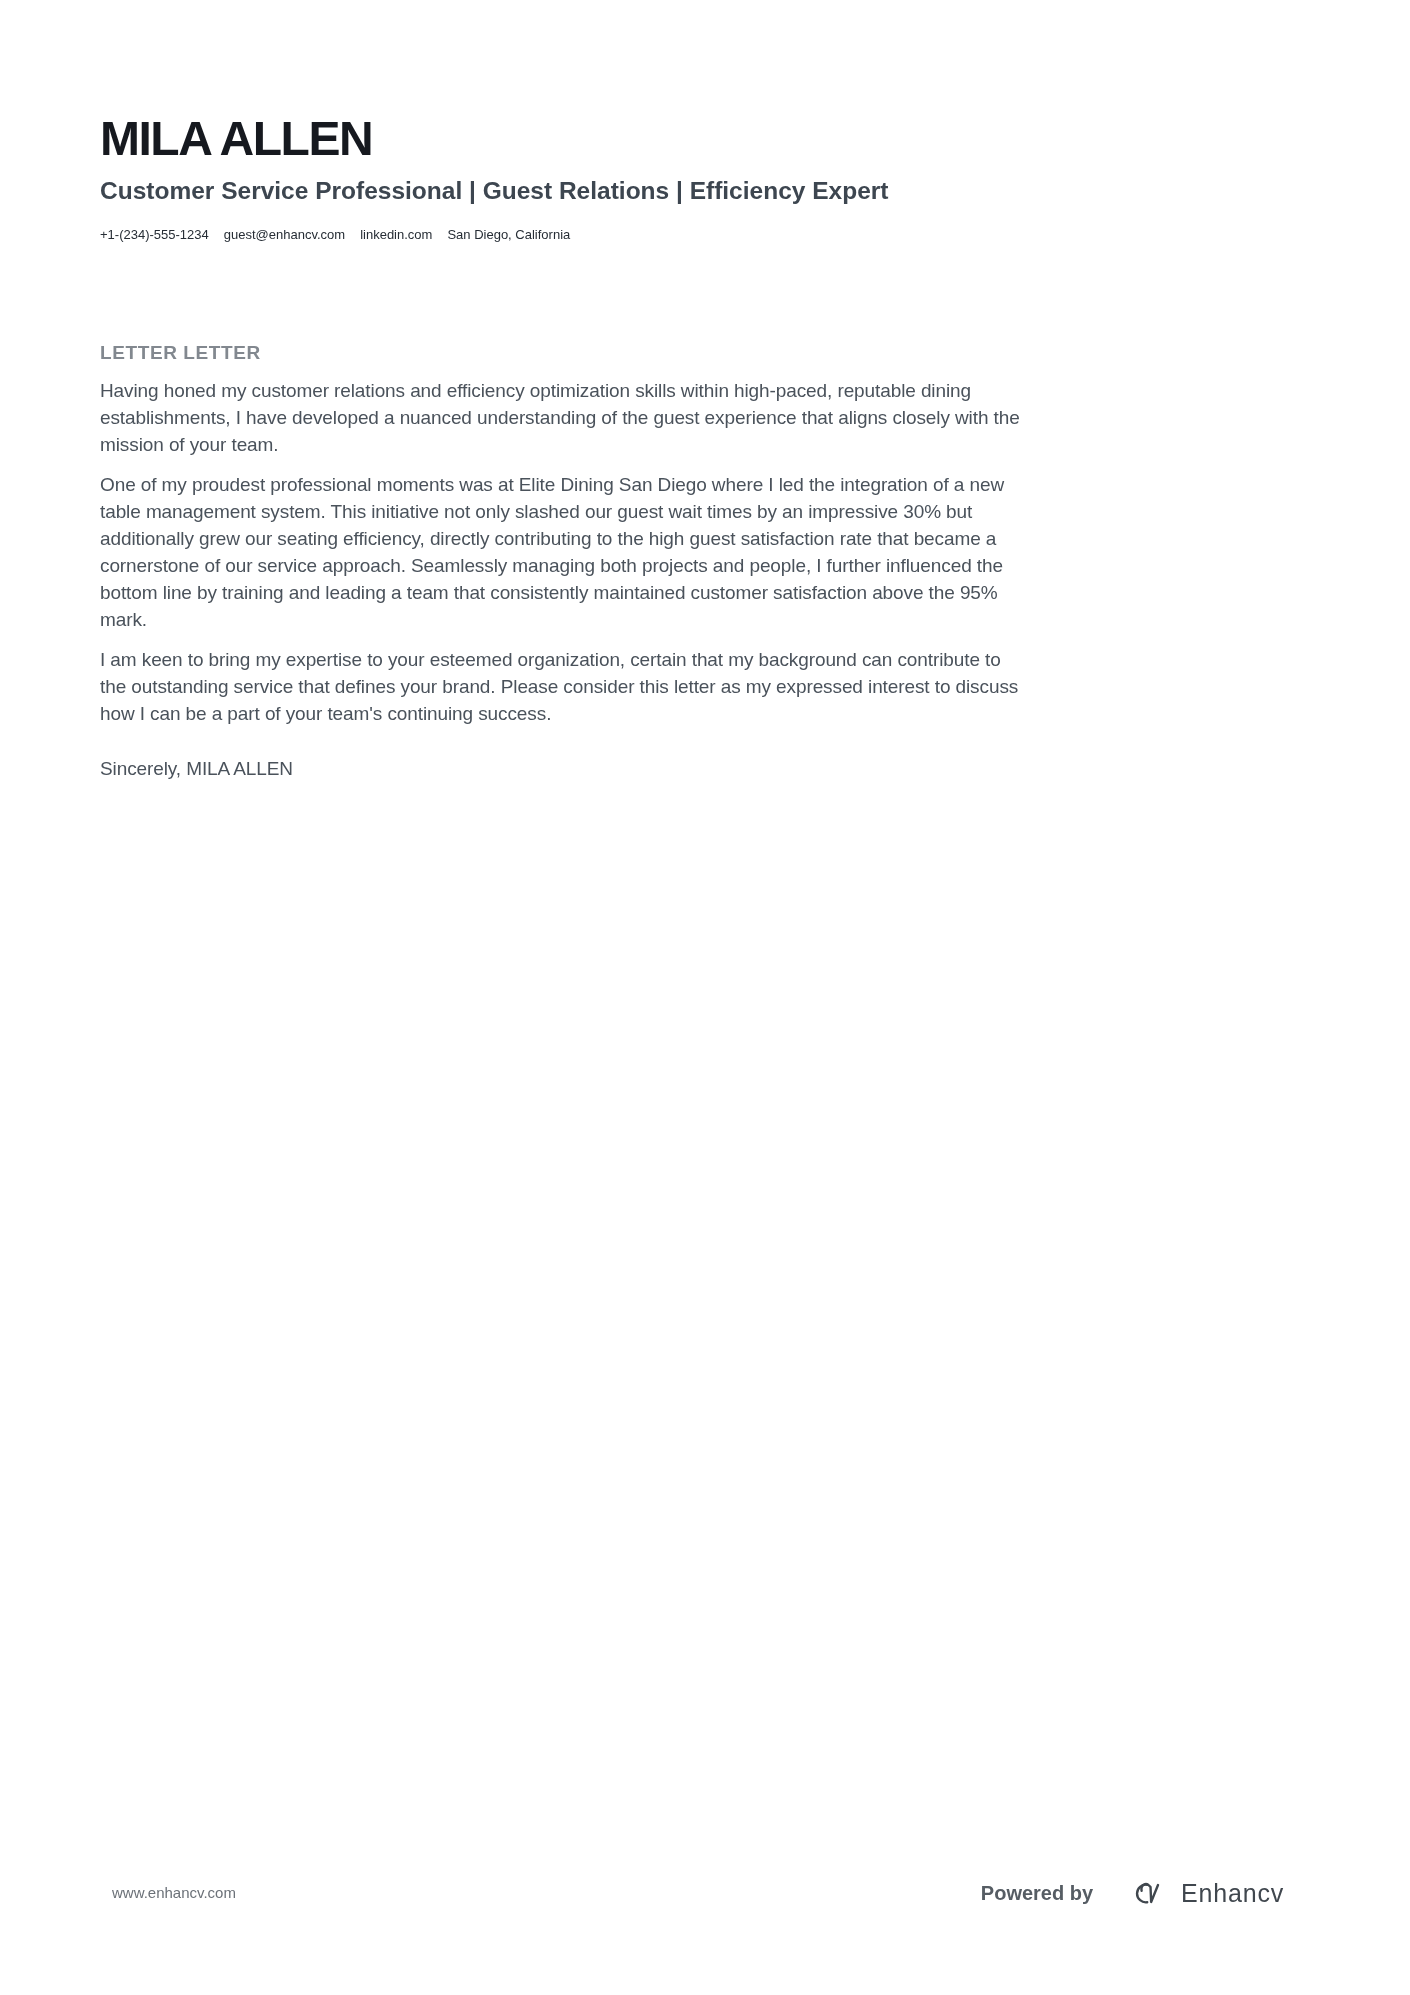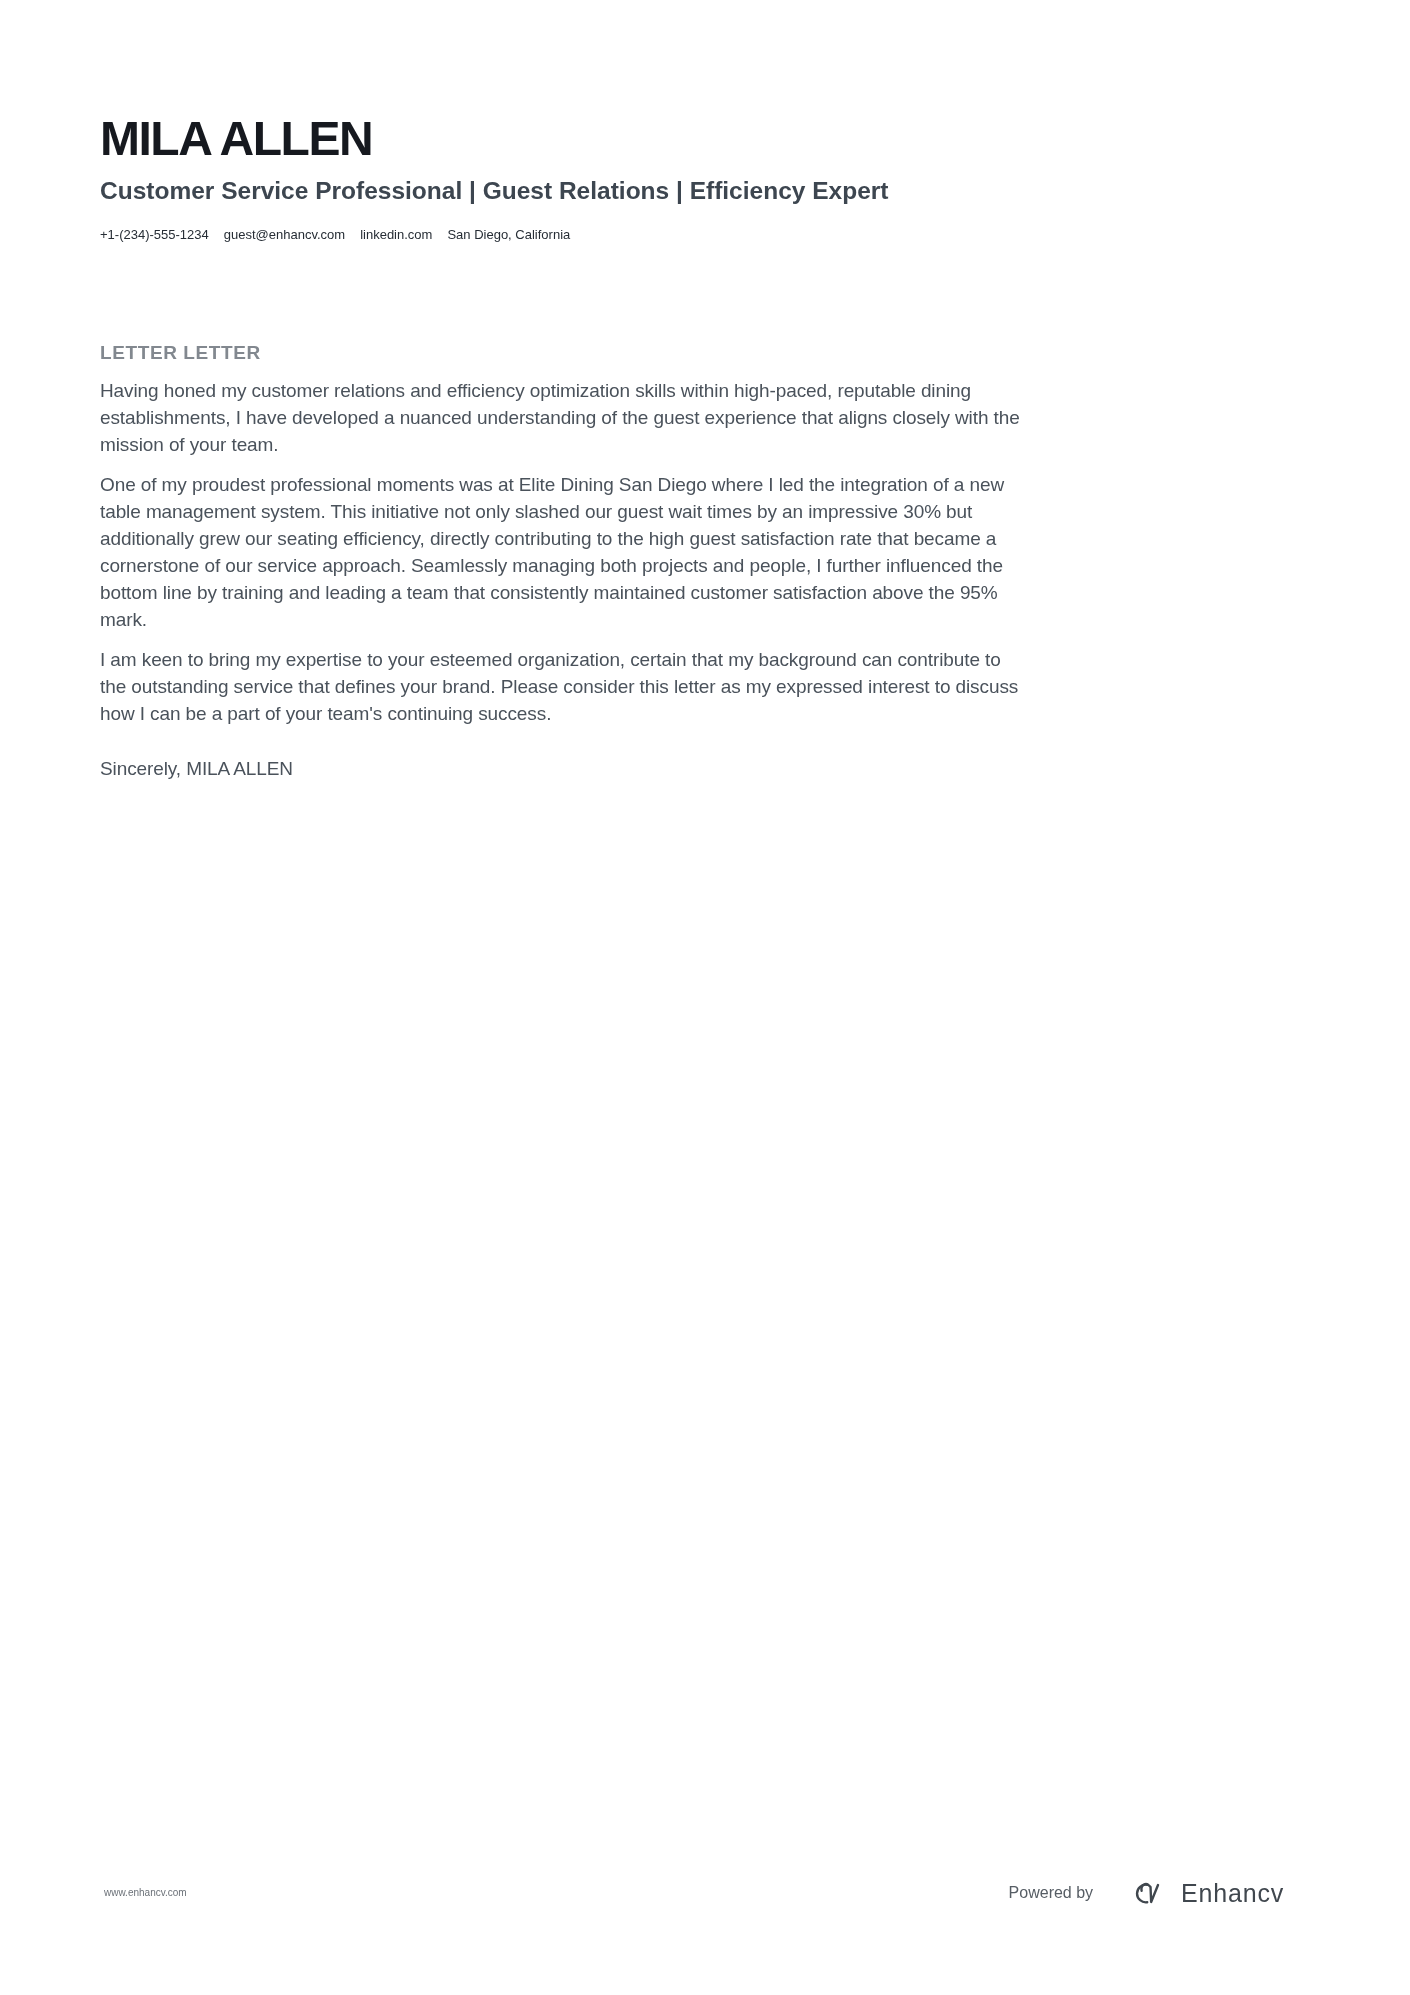--- a/index.html
+++ b/index.html
@@ -71,35 +71,36 @@
     position: absolute;
     left: 0;
     top: 1872px;
     width: 1410px;
     height: 42px;
     display: flex;
     align-items: center;
   }
   .footer-url {
     position: absolute;
-    left: 104px;
-    font-size: 10px;
+    left: 112px;
+    font-size: 15px;
     line-height: 18px;
     color: #6b7178;
   }
   .footer-brand-group {
     position: absolute;
     right: 126px;
     display: flex;
     align-items: center;
   }
   .powered-by {
-    font-size: 16px;
+    font-size: 20px;
     color: #565d64;
     margin-right: 30px;
+    font-weight: bold;
   }
   .logo-mark {
     width: 48px;
     height: 27px;
     display: inline-block;
     margin-right: 10px;
   }
   .brand-name {
     font-size: 25px;
     font-weight: 400;

